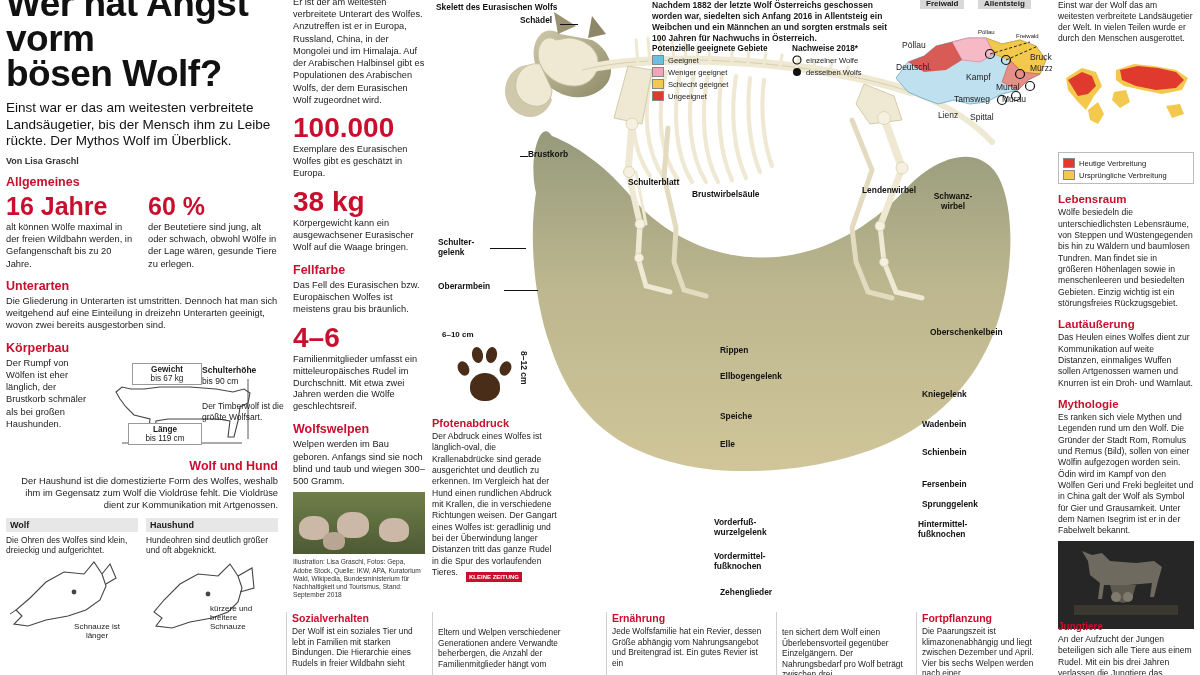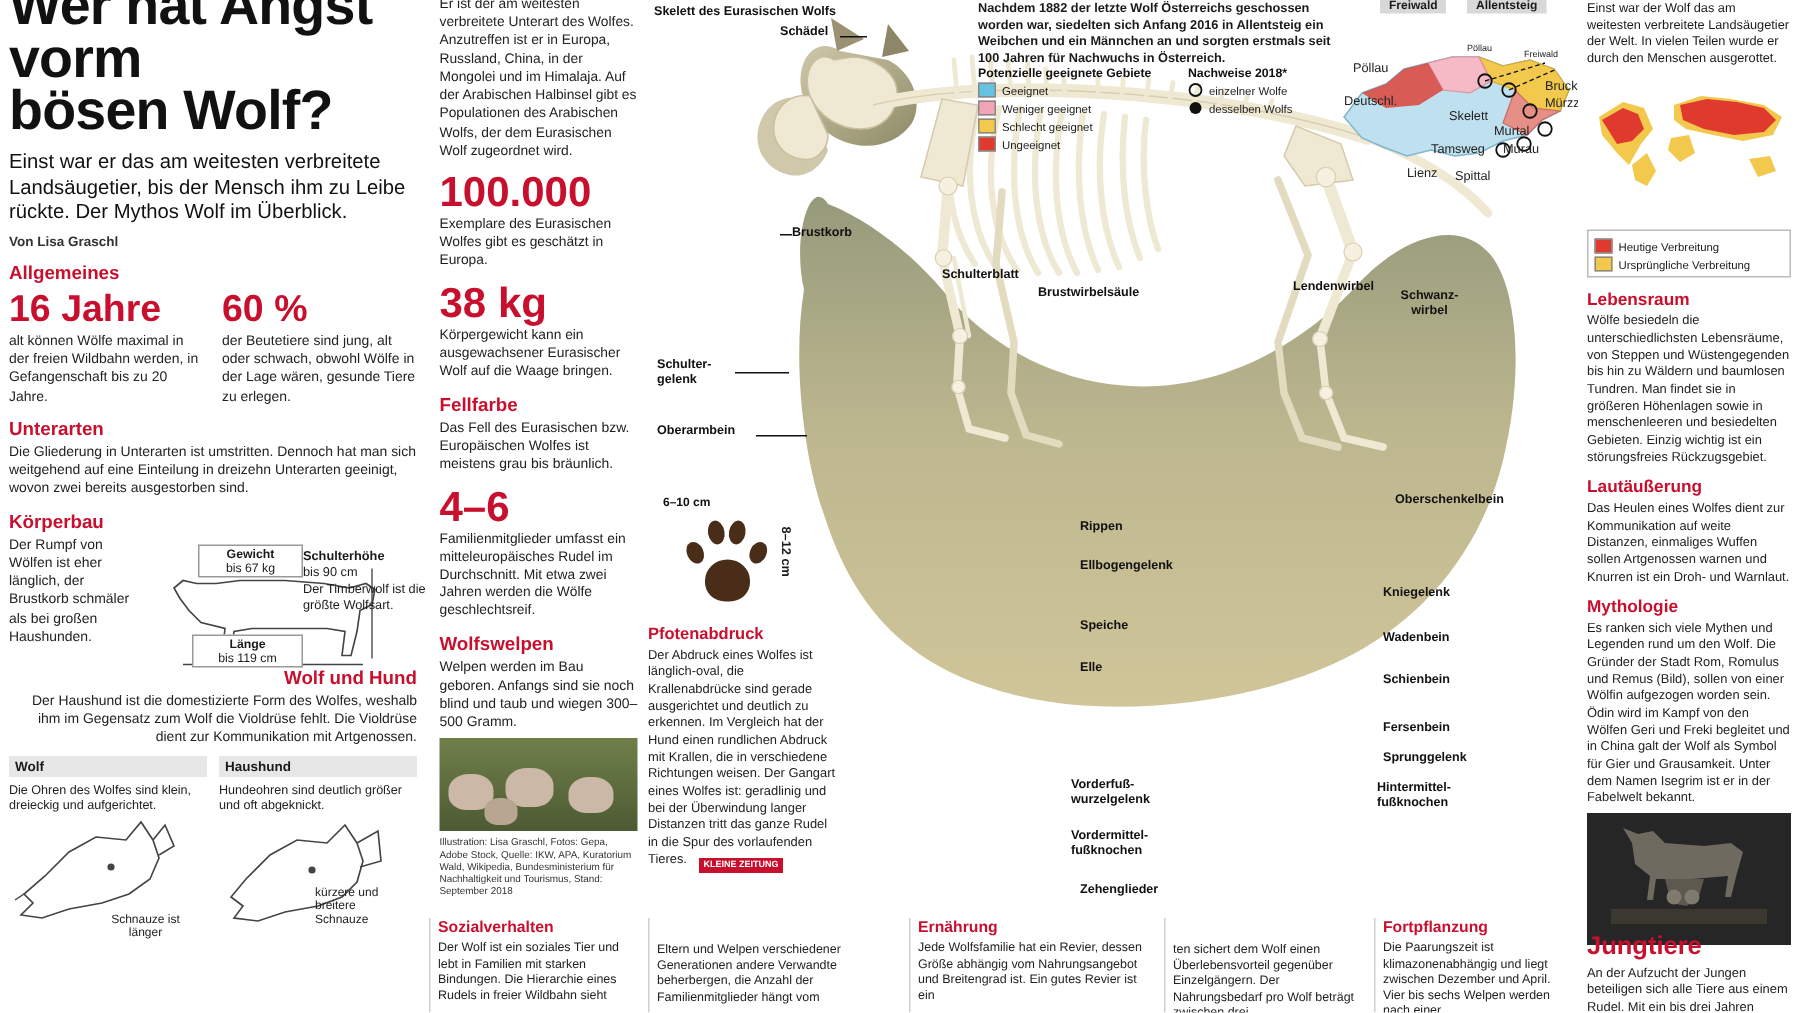--- a/index.html
+++ b/index.html
@@ -146,21 +146,21 @@
             <span class="bold">Länge</span><br>
             <span>bis 119 cm</span>
           </div>
         </div>
       </div>
     </div>
 
     <div style="position:relative;margin-top:-86px;margin-left:196px;width:86px;">
       <div class="tiny bold">Schulterhöhe</div>
       <div class="tiny">bis 90 cm</div>
-      <div class="tiny" style="margin-top:0;">Der Timberwolf ist die größte Wolfsart.</div>
+      <div class="tiny" style="margin-top:14px;">Der Timberwolf ist die größte Wolfsart.</div>
     </div>
 
     <div style="margin-top:36px;text-align:right;">
       <div class="sec-h">Wolf und Hund</div>
       <div class="sec-b">Der Haushund ist die domestizierte Form des Wolfes, weshalb ihm im Gegensatz zum Wolf die Violdrüse fehlt. Die Violdrüse dient zur Kommunikation mit Artgenossen.</div>
     </div>
 
     <div class="headrow">
       <div class="headpanel">
         <div class="cap">Wolf</div>
@@ -444,21 +444,21 @@
         <line x1="116" y1="44" x2="148" y2="30"></line>
       </g>
       <g font-size="6" fill="#222" font-family="Liberation Sans, sans-serif">
         <text x="126" y="22">Freiwald</text>
         <text x="88" y="18">Pöllau</text>
       </g>
     </svg>
 
     <div class="tiny" style="position:absolute;left:254px;top:40px;color:#222;">Pöllau</div>
     <div class="tiny" style="position:absolute;left:382px;top:52px;color:#222;width:34px;">Bruck-Mürzz.</div>
-    <div class="tiny" style="position:absolute;left:318px;top:72px;color:#222;">Skelett</div>
+    <div class="tiny" style="position:absolute;left:318px;top:72px;color:#222;">Kampf</div>
     <div class="tiny" style="position:absolute;left:348px;top:82px;color:#222;">Murtal</div>
     <div class="tiny" style="position:absolute;left:306px;top:94px;color:#222;">Tamsweg</div>
     <div class="tiny" style="position:absolute;left:354px;top:94px;color:#222;">Murau</div>
     <div class="tiny" style="position:absolute;left:290px;top:110px;color:#222;">Lienz</div>
     <div class="tiny" style="position:absolute;left:322px;top:112px;color:#222;">Spittal</div>
     <div class="tiny" style="position:absolute;left:248px;top:62px;color:#222;">Deutschl.</div>
   </div>
 
   <div class="col" id="col-right">
     <div class="tiny" style="margin-top:0;">Einst war der Wolf das am weitesten verbreitete Landsäugetier der Welt. In vielen Teilen wurde er durch den Menschen ausgerottet.</div>
@@ -528,17 +528,17 @@
     <div class="bsec" style="left:496px;width:128px;top:13px;">
       <p>ten sichert dem Wolf einen Überlebensvorteil gegenüber Einzelgängern. Der Nahrungsbedarf pro Wolf beträgt zwischen drei</p>
     </div>
     <div class="bsec" style="left:636px;width:124px;">
       <h4>Fortpflanzung</h4>
       <p>Die Paarungszeit ist klimazonenabhängig und liegt zwischen Dezember und April. Vier bis sechs Welpen werden nach einer</p>
     </div>
   </div>
 
   <div style="position:absolute;left:1058px;top:612px;width:136px;">
-    <div class="sec-h" style="font-size:17px;">Jungtiere</div>
+    <div class="sec-h" style="font-size:10px;">Jungtiere</div>
     <div class="sec-b" style="font-size:8.6px;">An der Aufzucht der Jungen beteiligen sich alle Tiere aus einem Rudel. Mit ein bis drei Jahren verlassen die Jungtiere das</div>
   </div>
 
 </div>
 
 </body></html>

